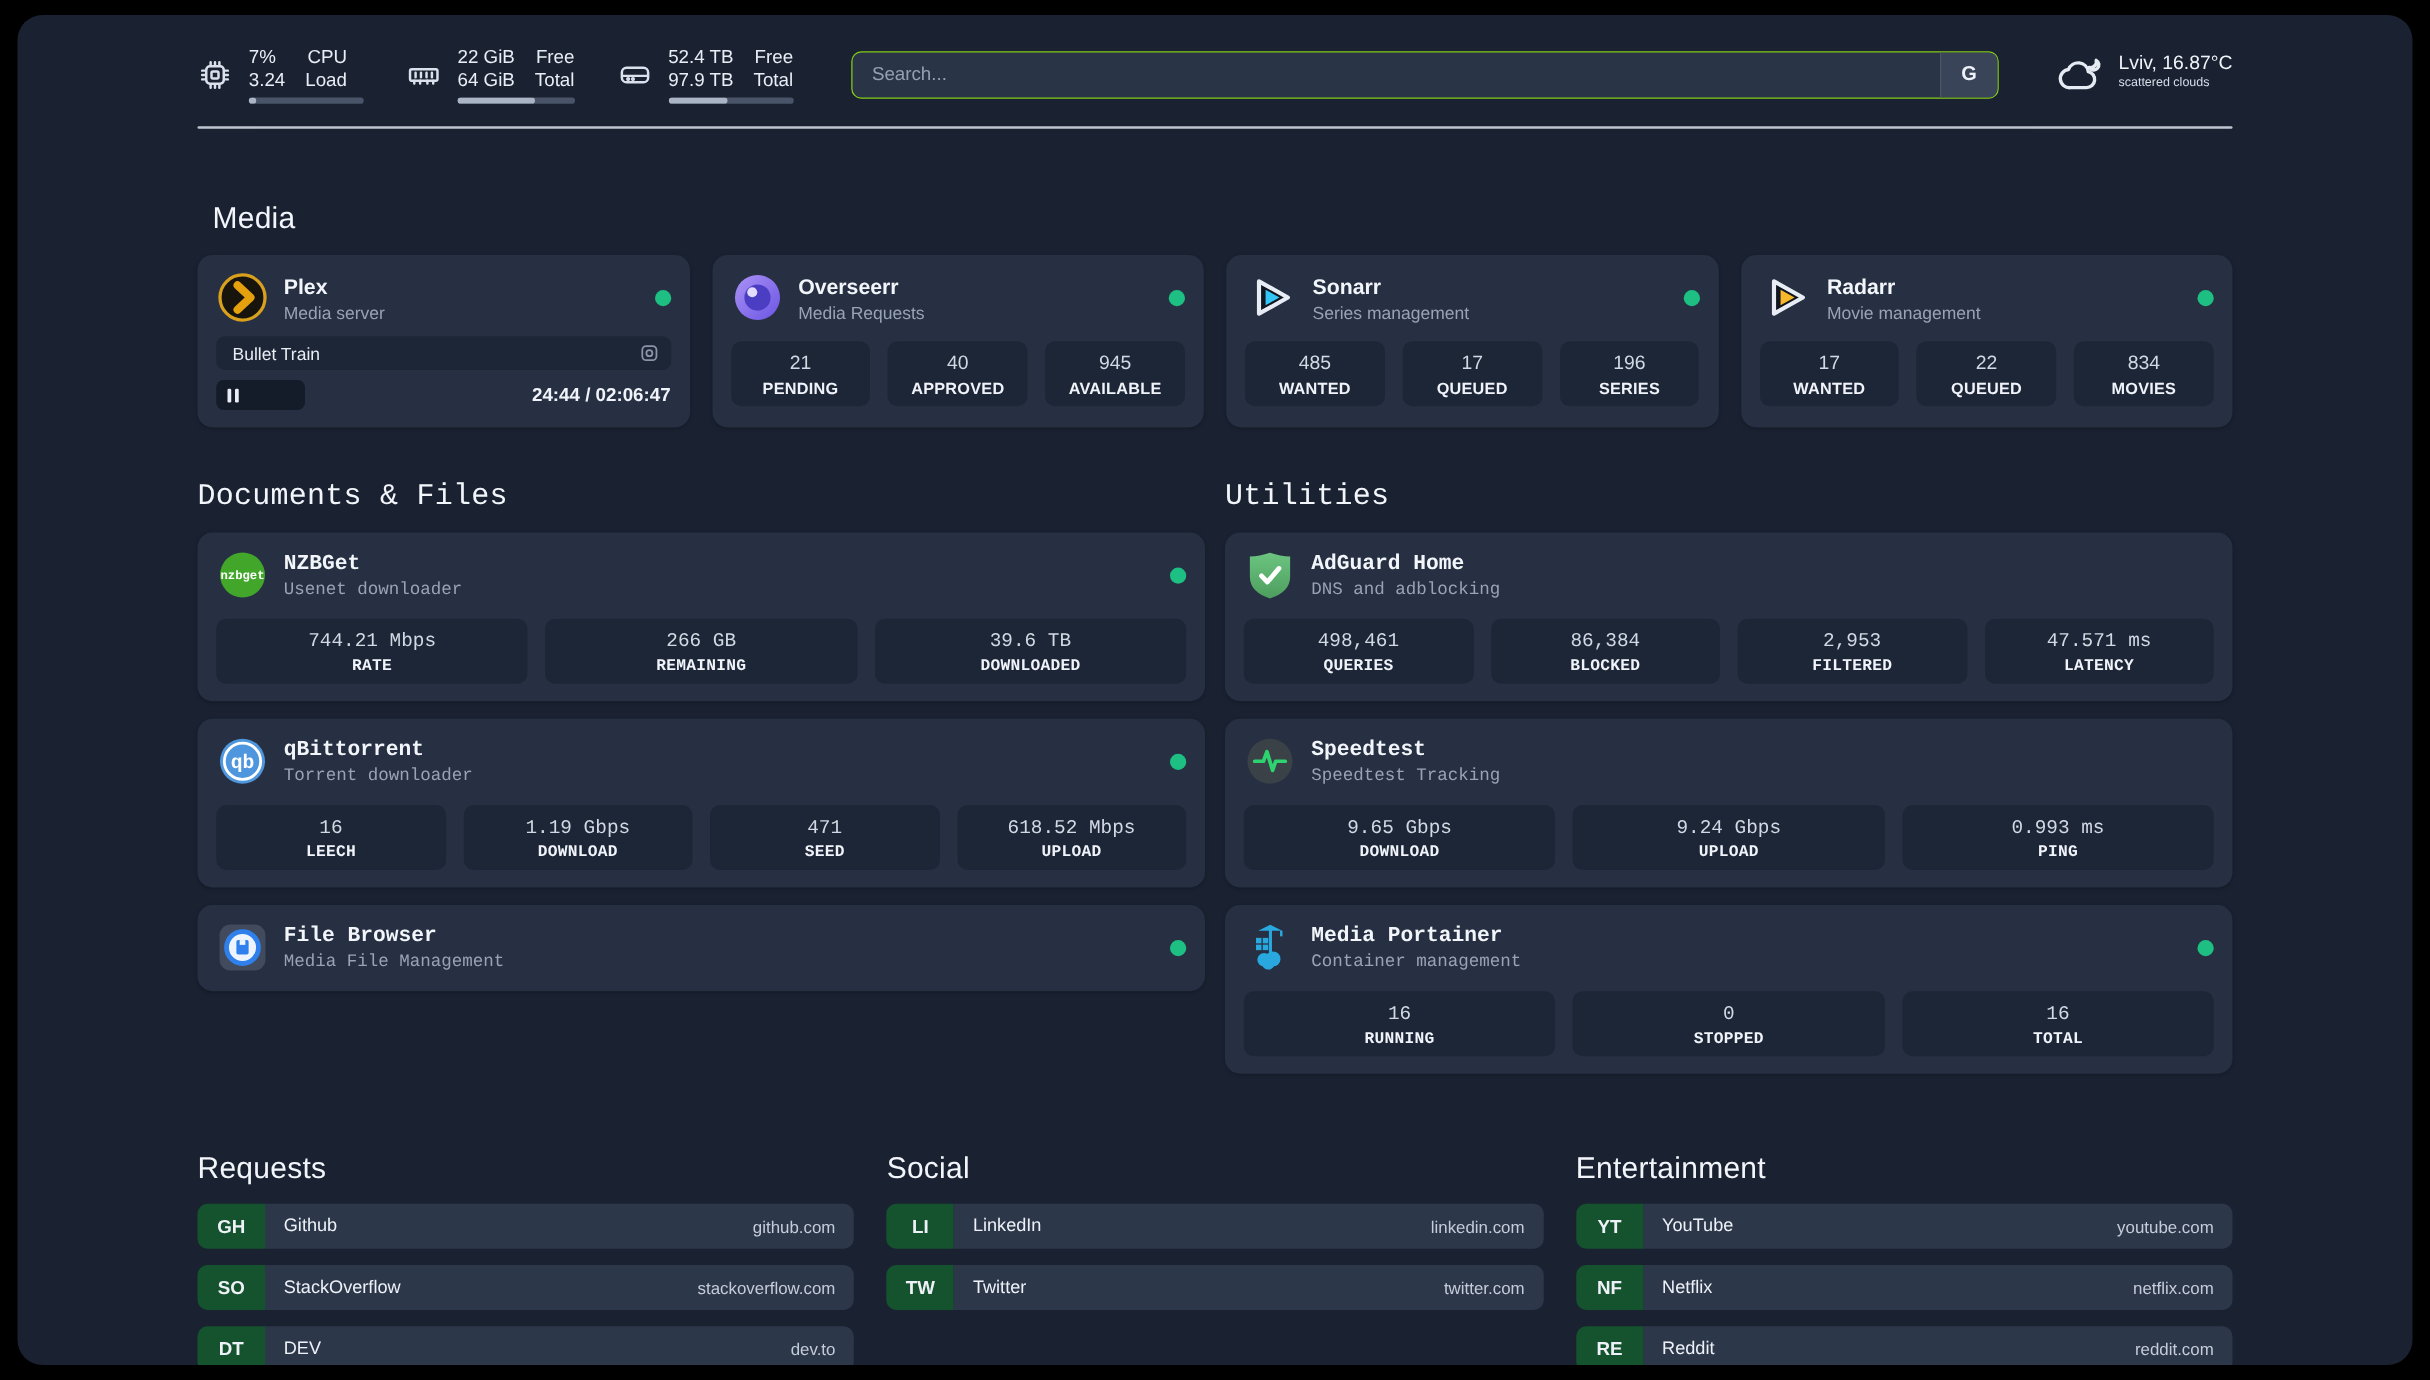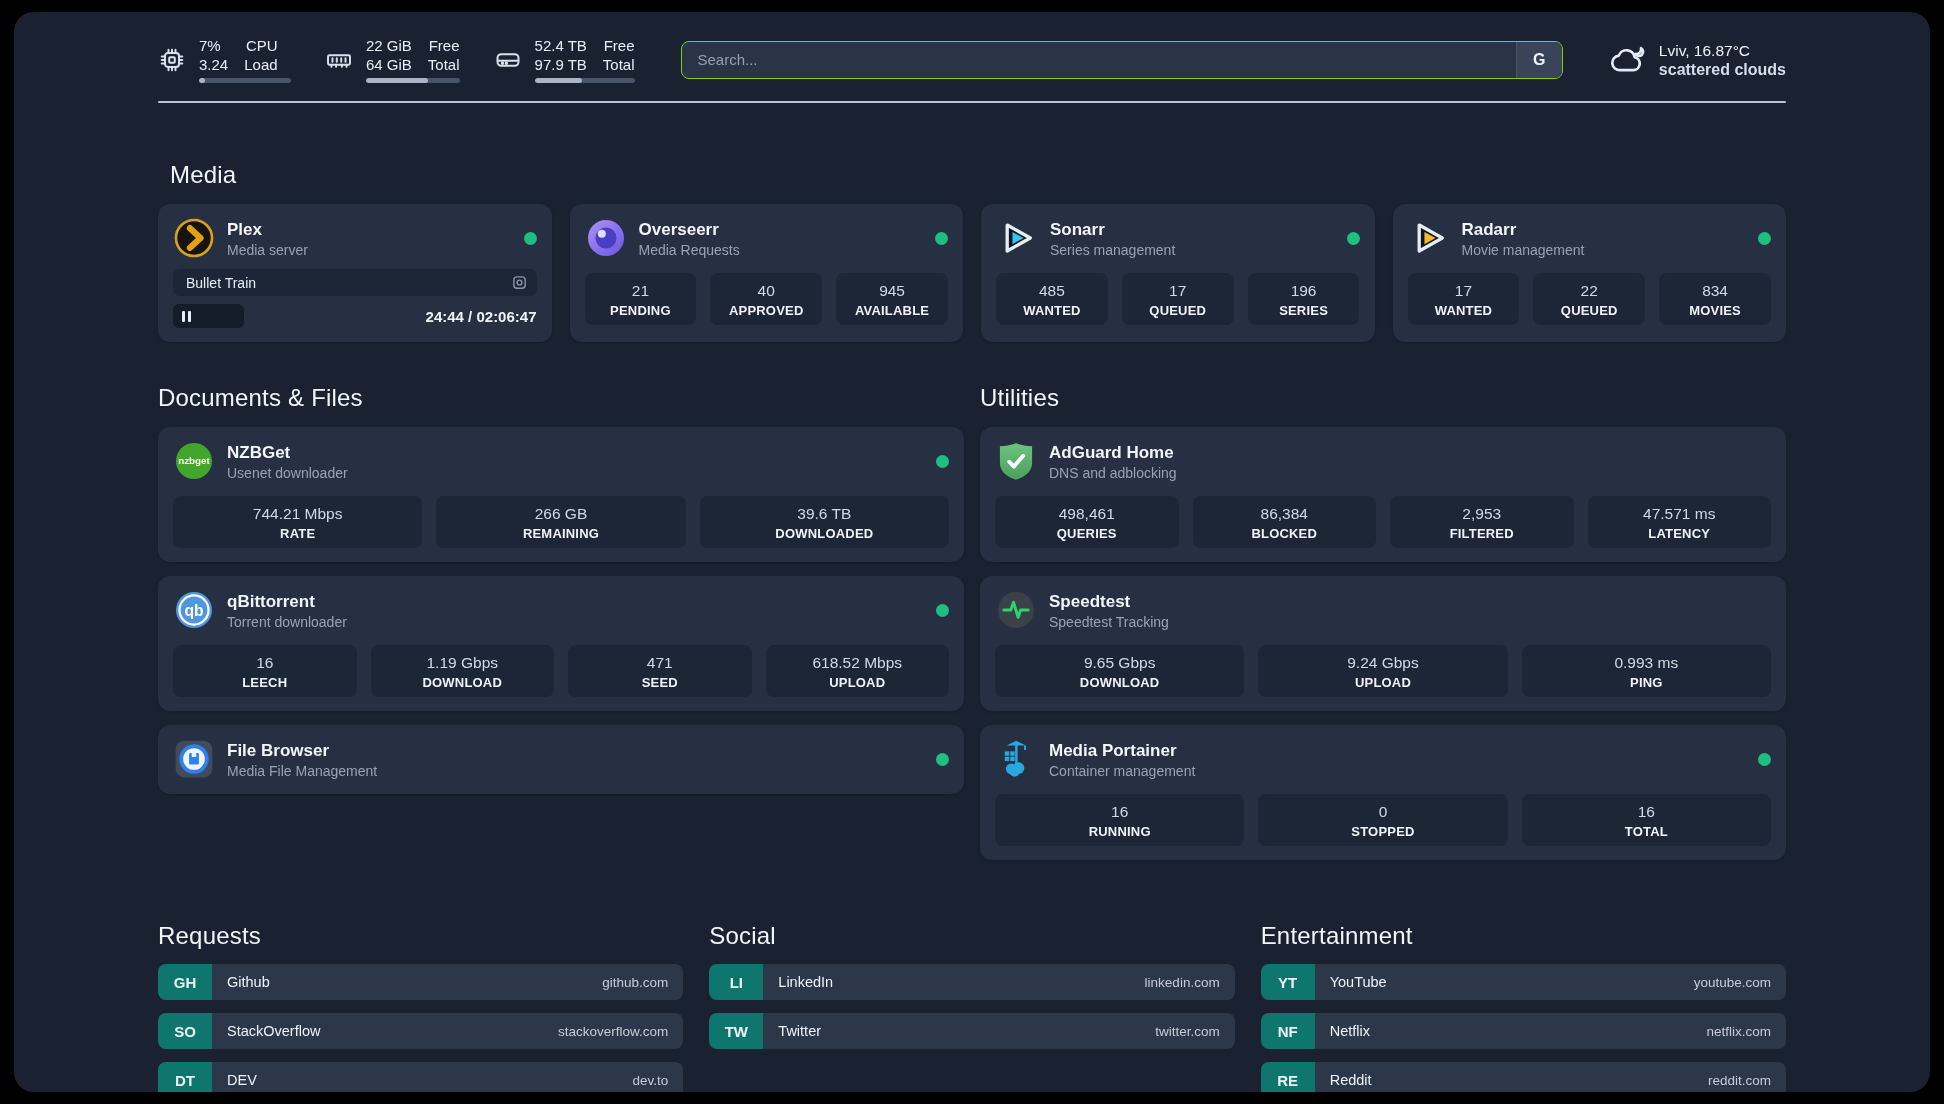--- a/index.html
+++ b/index.html
@@ -52,21 +52,21 @@
   .search-engine {
     width: 46px; background: #3a4458; border-left: 1px solid #49536a;
     display: flex; align-items: center; justify-content: center;
     color: #eef2f8; font-size: 16px; font-weight: 600; cursor: pointer;
   }
 
   .weather { display: flex; align-items: flex-start; gap: 12px; }
   .weather-icon { width: 38px; height: 38px; color: #e6ebf3; }
   .weather-icon svg { width: 100%; height: 100%; display: block; }
   .weather-loc { font-size: 15.5px; color: #f0f3f9; line-height: 20px; }
-  .weather-cond { font-size: 16px; color: #d6dde8; font-weight: bold; }
+  .weather-cond { font-size: 10px; color: #d6dde8; }
 
   .divider { margin-top: 18px; height: 2px; background: #dde2ea; opacity: .85; border-radius: 1px; }
 
   
   .section-title { font-size: 24px; font-weight: 500; color: #f2f5f9; letter-spacing: .2px; }
   .mt-media { margin-top: 58px; margin-left: 12px; }
   .media-grid { display: grid; grid-template-columns: repeat(4, 1fr); gap: 18px; margin-top: 15px; }
 
   .card {
     background: #263042;
@@ -102,29 +102,29 @@
   .np-elapsed {
     position: absolute; left: 0; top: 0; bottom: 0;
     background: #141b29; border-radius: 6px;
     display: flex; align-items: center; padding-left: 9px;
   }
   .pause-icon { display: flex; gap: 3px; cursor: pointer; }
   .pause-icon i { display: block; width: 3px; height: 11px; background: #e9edf4; border-radius: 1px; }
   .np-time { margin-left: auto; font-size: 15px; font-weight: 700; color: #f0f3f9; position: relative; }
 
   
-  .cols2 { display: grid; grid-template-columns: 1fr 1fr; gap: 0 16px; margin-top: 42px; align-items: start; }
+  .cols2 { display: grid; grid-template-columns: 1fr 1fr; gap: 0 16px; margin-top: 42px; align-items: start; font-family: Liberation Mono, monospace; }
   .col-cards { display: flex; flex-direction: column; gap: 14px; margin-top: 15px; }
 
   
   .links-grid { display: grid; grid-template-columns: repeat(3, 1fr); gap: 0 26px; margin-top: 62px; align-items: start; padding-bottom: 42px; }
   .link-rows { margin-top: 14px; display: flex; flex-direction: column; gap: 13px; }
   .link-row { display: flex; height: 36px; cursor: pointer; }
   .link-abbr {
-    width: 54px; flex: none; background: #0f766e; border-radius: 8px 0 0 8px;
+    width: 54px; flex: none; background: #14532d; border-radius: 8px 0 0 8px;
     display: flex; align-items: center; justify-content: center;
     font-weight: 700; font-size: 15px; color: #eef2f8; text-align: right;
   }
   .link-bar {
     flex: 1; background: #2d374a; border-radius: 0 8px 8px 0;
     display: flex; align-items: center; padding: 0 15px; min-width: 0;
   }
   .link-name { font-size: 14.5px; color: #eef2f8; }
   .link-url { margin-left: auto; font-size: 13.5px; color: #c5ccd9; }
 </style>

